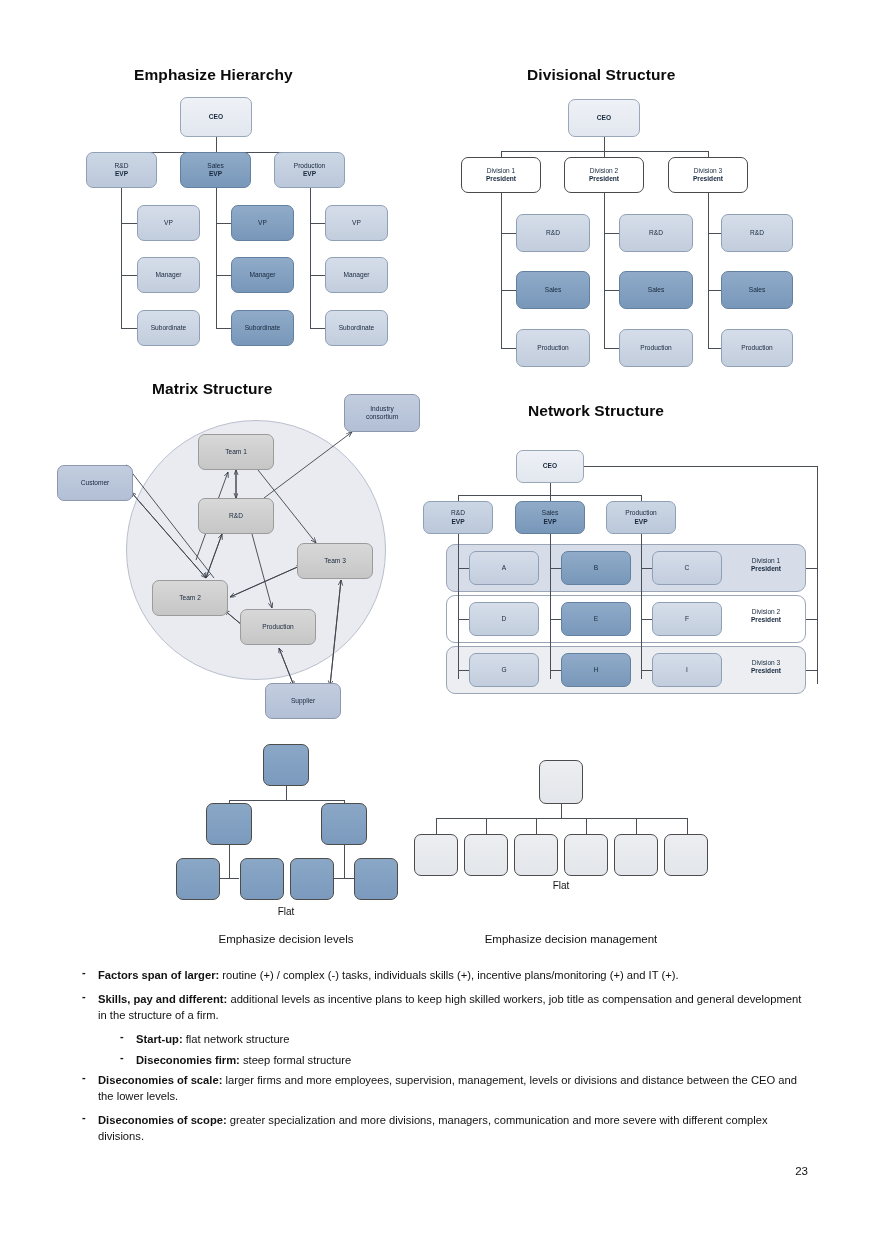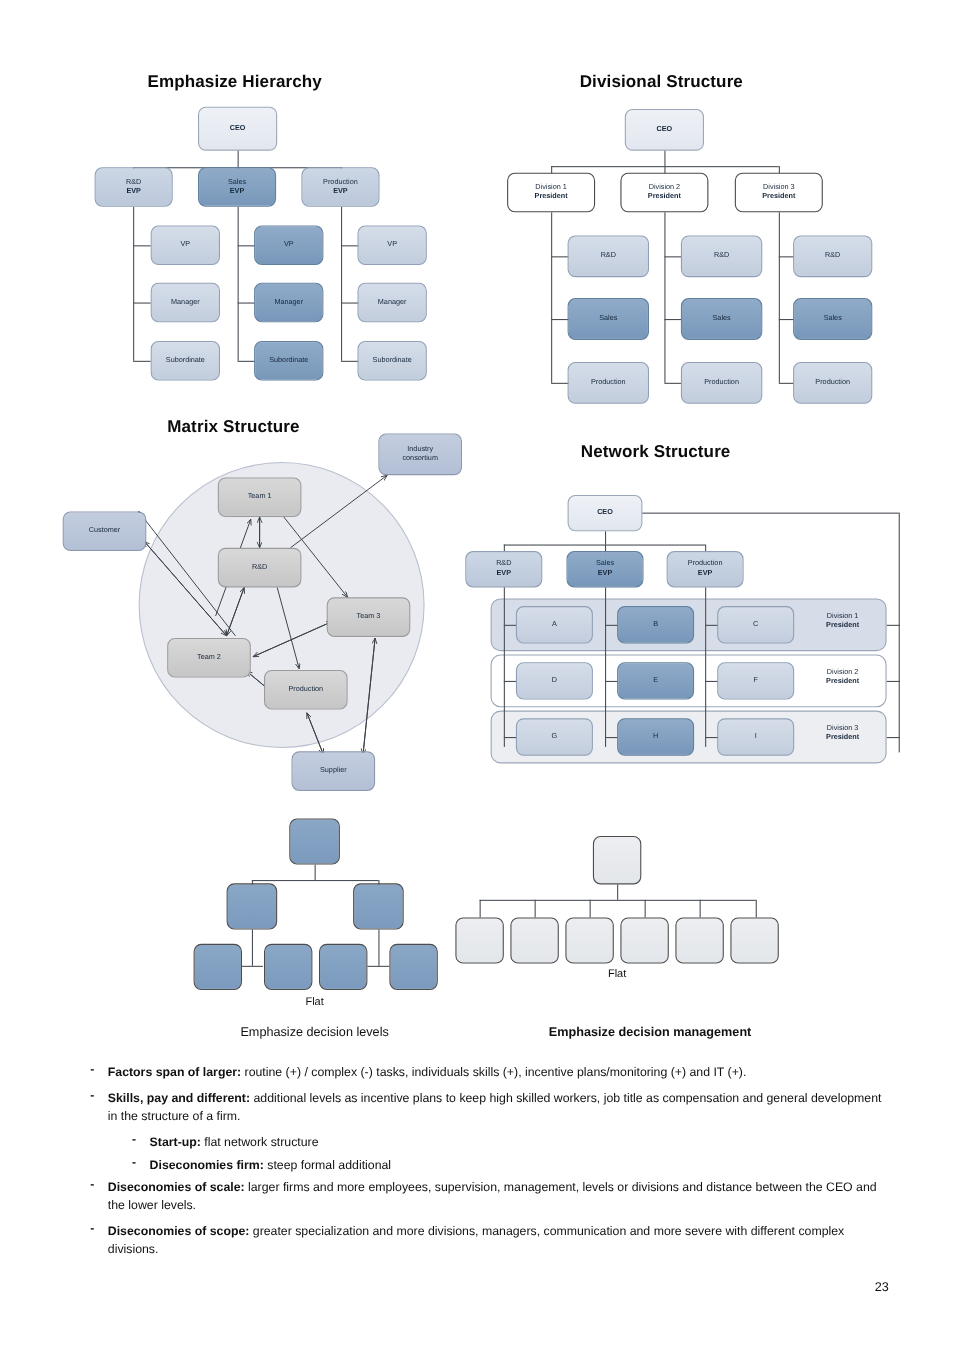--- a/index.html
+++ b/index.html
@@ -417,38 +417,38 @@
   <div class="ln lnv" style="left:687px; top:818px; height:16px;"></div>
 
   <div class="node f-flat" style="left:414px; top:834px; width:44px; height:42px;"></div>
   <div class="node f-flat" style="left:464px; top:834px; width:44px; height:42px;"></div>
   <div class="node f-flat" style="left:514px; top:834px; width:44px; height:42px;"></div>
   <div class="node f-flat" style="left:564px; top:834px; width:44px; height:42px;"></div>
   <div class="node f-flat" style="left:614px; top:834px; width:44px; height:42px;"></div>
   <div class="node f-flat" style="left:664px; top:834px; width:44px; height:42px;"></div>
 
   <div class="caption" style="left:511px; top:880px; width:100px;">Flat</div>
-  <div class="caption big" style="left:481px; top:933px; width:220px;font-weight:bold;">Emphasize decision management</div>
+  <div class="caption big" style="left:461px; top:933px; width:220px;">Emphasize decision management</div>
 
   <div class="notes">
     <div class="bullet">
       <span class="dash">-</span>
       <b>Factors span of larger:</b><span> routine (+) / complex (-) tasks, individuals skills (+), incentive plans/monitoring (+) and IT (+).</span>
     </div>
     <div class="bullet">
       <span class="dash">-</span>
       <b>Skills, pay and different:</b><span> additional levels as incentive plans to keep high skilled workers, job title as compensation and general development in the structure of a firm.</span>
     </div>
     <div class="bullet lvl2">
       <span class="dash">-</span>
       <b>Start-up:</b><span> flat network structure</span>
     </div>
     <div class="bullet lvl2">
       <span class="dash">-</span>
-      <b>Diseconomies firm:</b><span> steep formal additional</span>
+      <b>Diseconomies firm:</b><span> steep formal structure</span>
     </div>
     <div class="bullet">
       <span class="dash">-</span>
       <b>Diseconomies of scale:</b><span> larger firms and more employees, supervision, management, levels or divisions and distance between the CEO and the lower levels.</span>
     </div>
     <div class="bullet">
       <span class="dash">-</span>
       <b>Diseconomies of scope:</b><span> greater specialization and more divisions, managers, communication and more severe with different complex divisions.</span>
     </div>
   </div>

